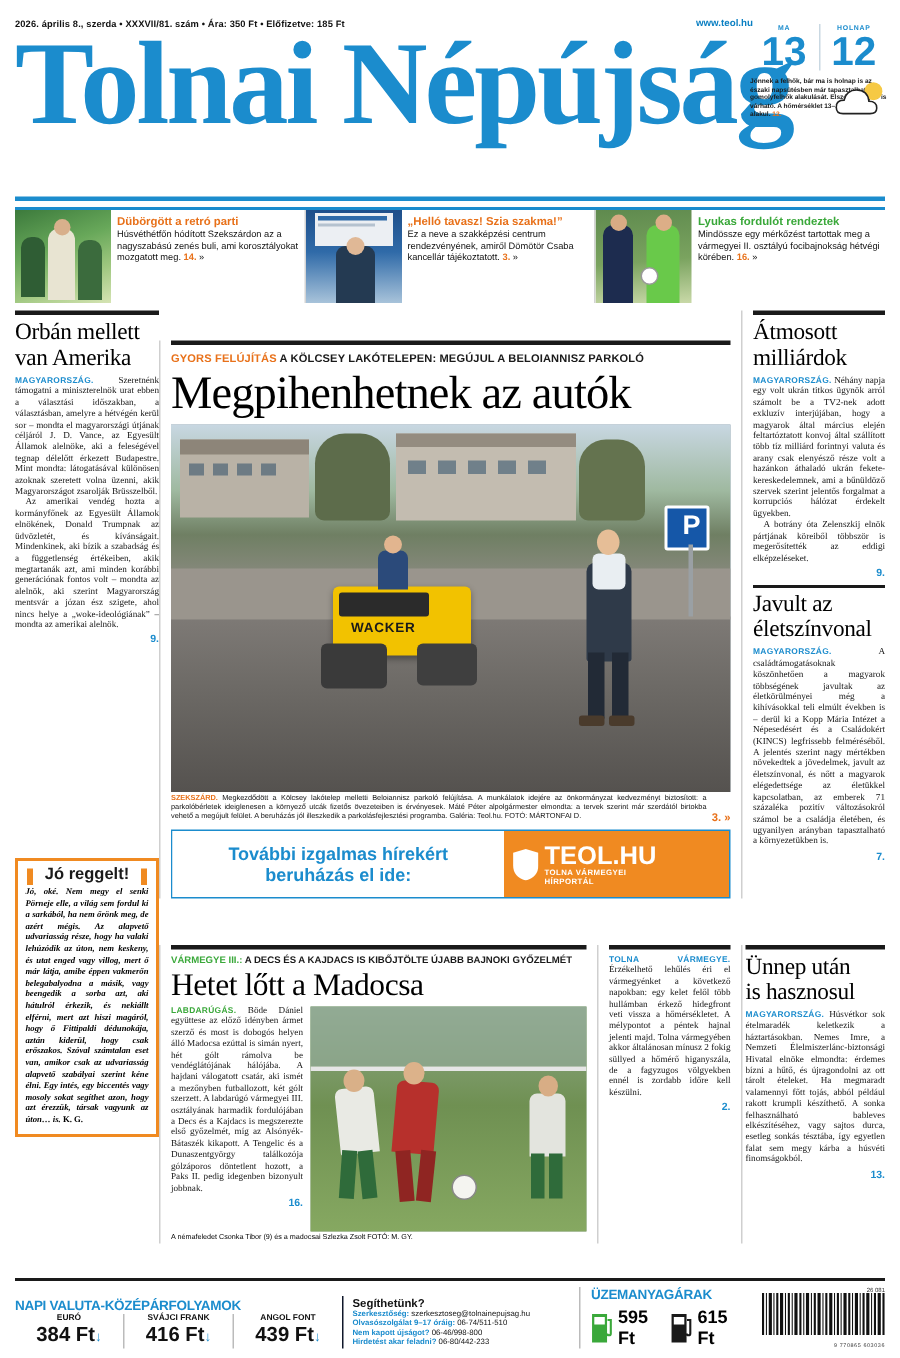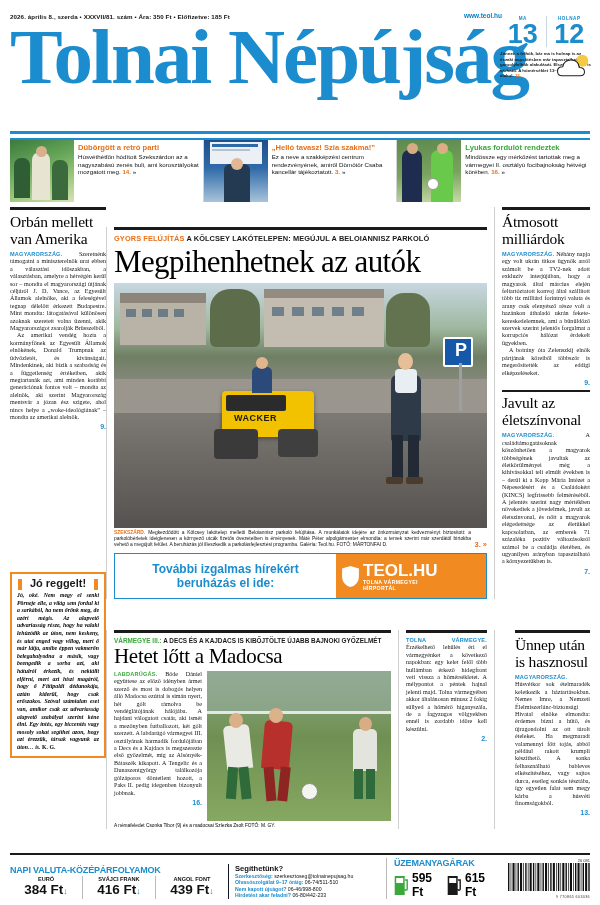--- a/index.html
+++ b/index.html
@@ -390,21 +390,21 @@
     </div>
 
     <div class="b-r1 sep-v" style="padding-left:7px;">
       <div class="topbar"></div>
       <div class="body-txt">
         <p class="first"><span class="kicker">TOLNA VÁRMEGYE.</span> <span>Érzékelhető lehűlés éri el vármegyénket a következő napokban: egy kelet felől több hullámban érkező hidegfront veti vissza a hőmérsékletet. A mélypontot a péntek hajnal jelenti majd. Tolna vármegyében akkor általánosan mínusz 2 fokig süllyed a hőmérő higanyszála, de a fagyzugos völgyekben ennél is zordabb időre kell készülni.</span></p>
       </div>
       <span class="pg-link">2.</span>
     </div>
 
-    <div class="b-r2 sep-v" style="padding-left:20px;box-sizing:border-box;">
+    <div class="b-r2 sep-v" style="padding-left:2px;box-sizing:border-box;">
       <div class="topbar"></div>
       <h2 class="art-h1"><span>Ünnep után</span><br><span>is hasznosul</span></h2>
       <div class="body-txt">
         <p class="first"><span class="kicker">MAGYARORSZÁG.</span> <span>Húsvétkor sok ételmaradék keletkezik a háztartásokban. Nemes Imre, a Nemzeti Élelmiszerlánc-biztonsági Hivatal elnöke elmondta: érdemes bízni a hűtő, és újragondolni az ott tárolt ételeket. Ha megmaradt valamennyi főtt tojás, abból például rakott krumpli készíthető. A sonka felhasználható bableves elkészítéséhez, vagy sajtos durca, esetleg sonkás tésztába, így egyetlen falat sem megy kárba a húsvéti finomságokból.</span></p>
       </div>
       <span class="pg-link">13.</span>
     </div>
   </div>
 
   <div class="footer">

